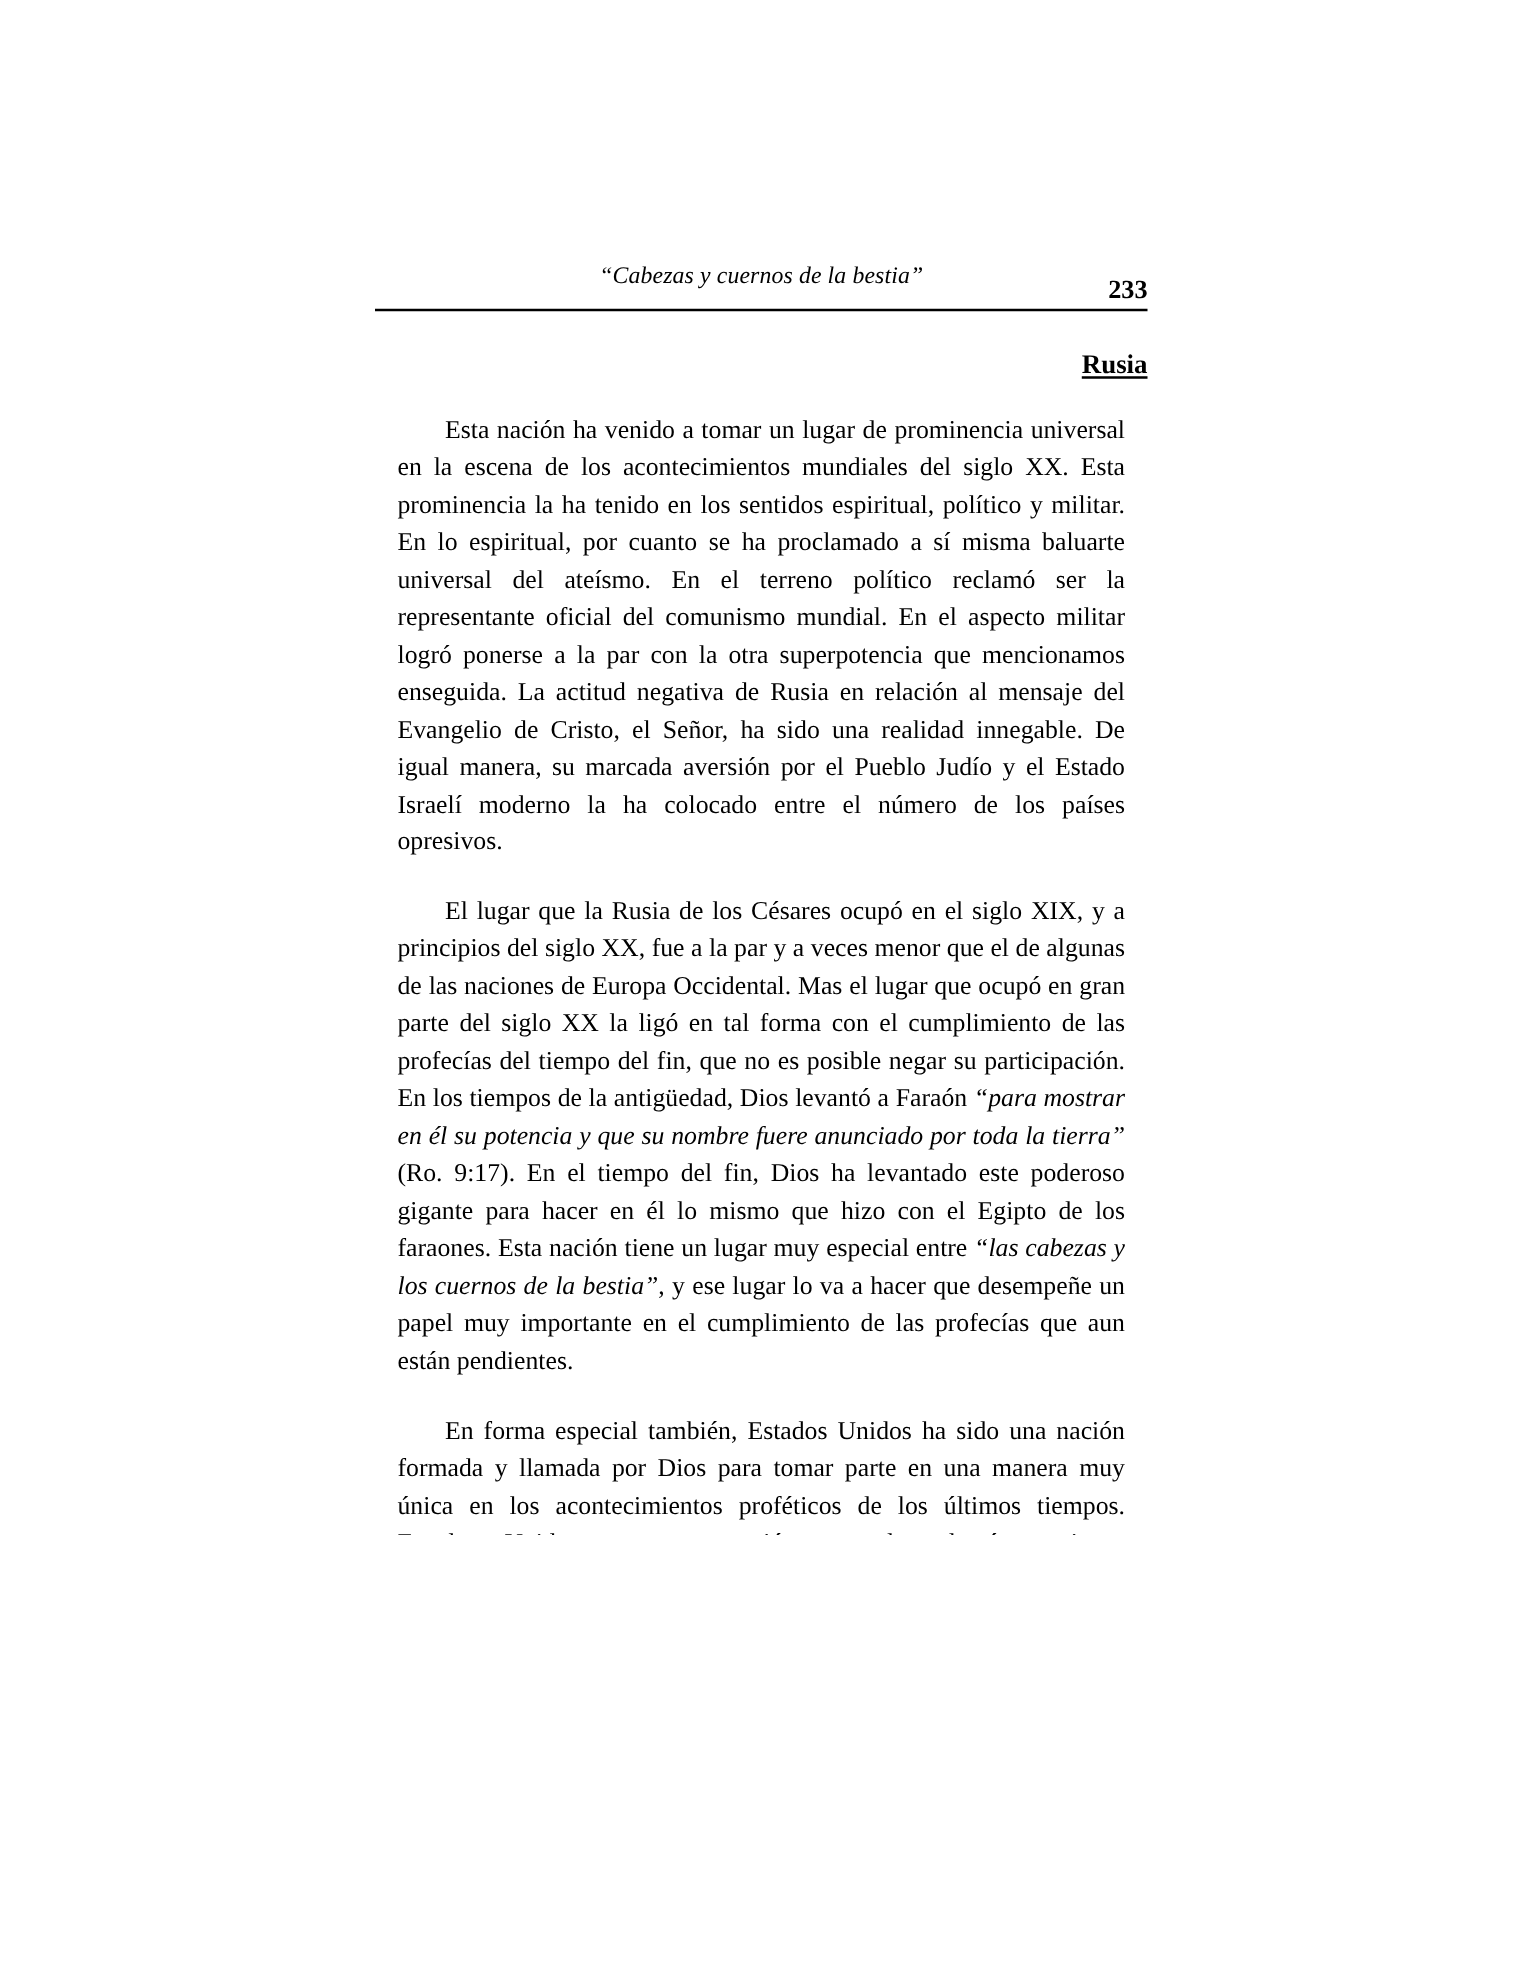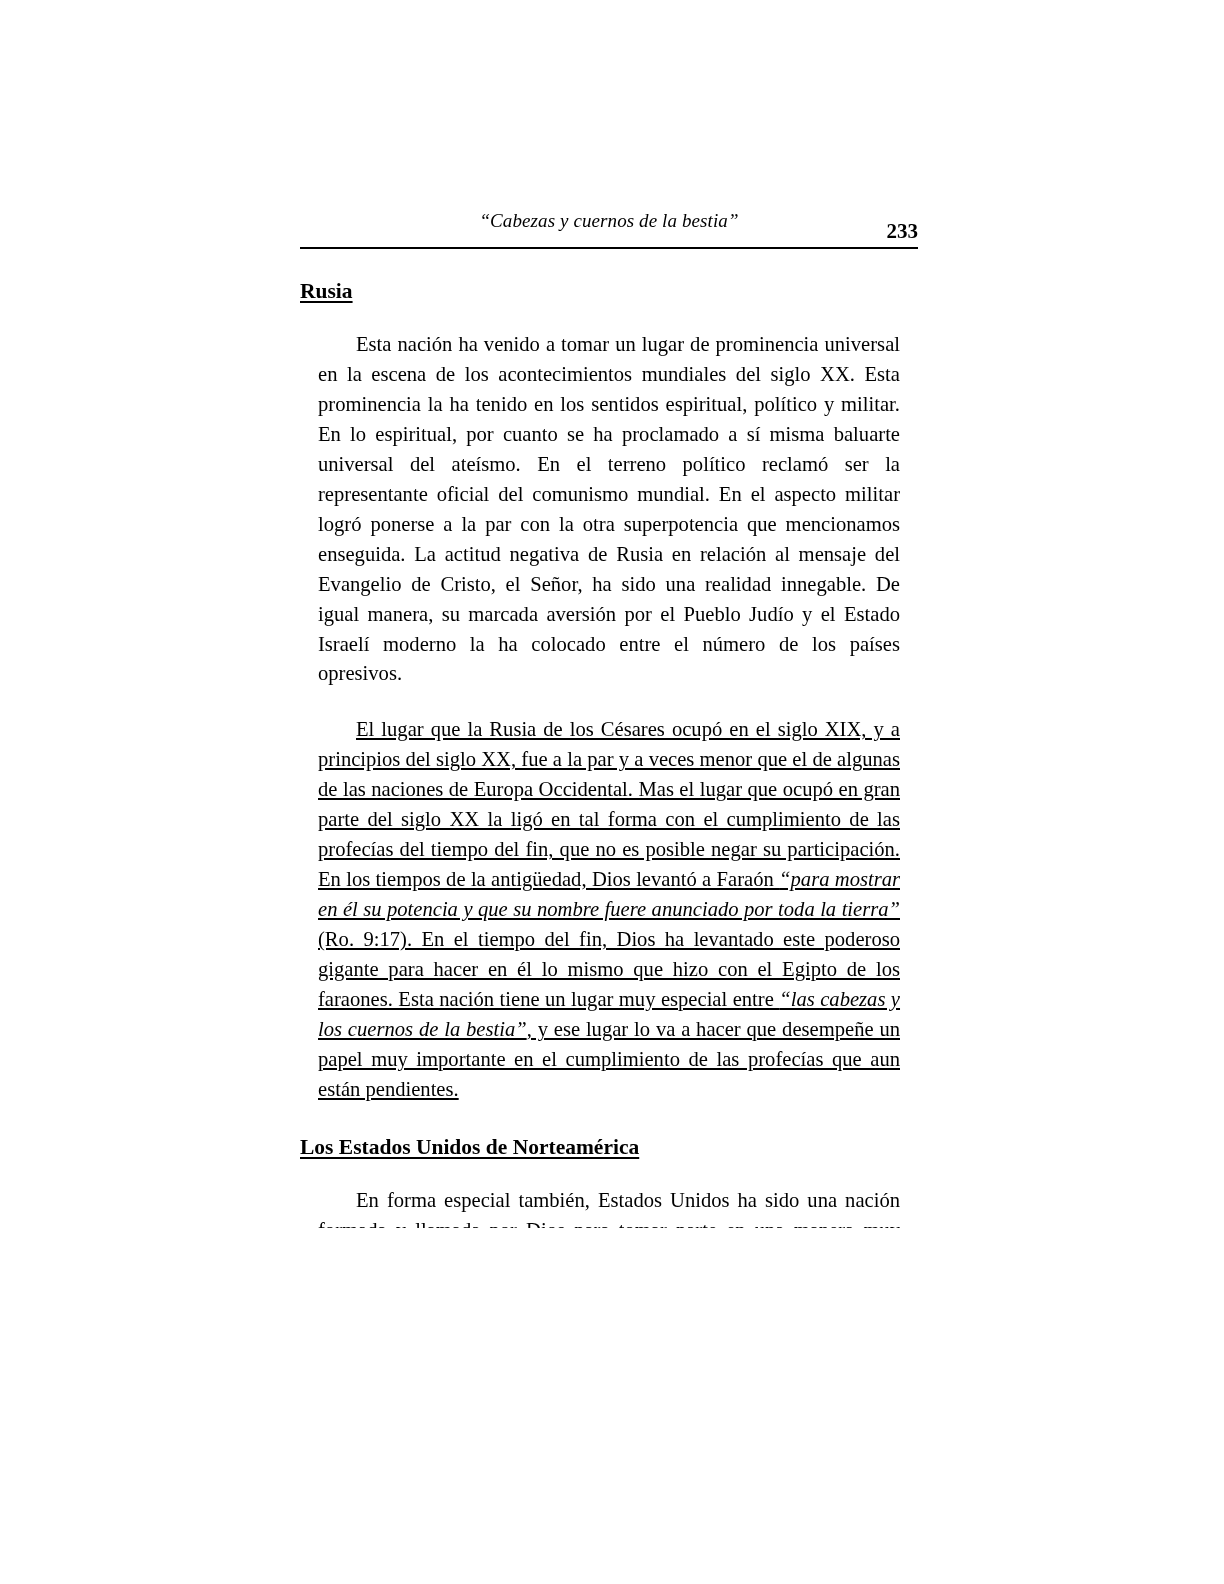--- a/index.html
+++ b/index.html
@@ -43,21 +43,21 @@
     bottom: 0;
     font-weight: bold;
     font-size: 21px;
   }
   .header-rule {
     border-top: 2.5px solid #000;
     margin-top: 3px;
     width: 100%;
   }
   .section-heading {
-    text-align: left;
+    text-align: right;
     font-weight: bold;
     font-size: 21.5px;
     margin-top: 30px;
     margin-bottom: 0;
   }
   .section-heading span {
     text-decoration: underline;
     text-underline-offset: 3px;
   }
   p.body {
@@ -67,21 +67,20 @@
     text-justify: inter-word;
     margin: 18px;
     text-indent: 38px;
     hyphens: manual;
   }
   p.body.first {
     margin-top: 26px;
   }
   p.body.spaced {
     margin-top: 26px;
-    text-decoration: underline;
   }
   .it { font-style: italic; }
 </style>
 </head>
 <body>
 
 <div class="page">
   <div class="content">
 
     <div class="header">
@@ -91,20 +90,17 @@
     <div class="header-rule"></div>
 
     <h2 class="section-heading">
       <span>Rusia</span>
     </h2>
 
     <p class="body first">Esta nación ha venido a tomar un lugar de prominencia universal en la escena de los acontecimientos mundiales del siglo XX. Esta prominencia la ha tenido en los sentidos espiritual, político y militar. En lo espiritual, por cuanto se ha proclamado a sí misma baluarte universal del ateísmo. En el terreno político reclamó ser la representante oficial del comunismo mundial. En el aspecto militar logró ponerse a la par con la otra superpotencia que mencionamos enseguida. La actitud negativa de Rusia en relación al mensaje del Evangelio de Cristo, el Señor, ha sido una realidad innegable. De igual manera, su marcada aversión por el Pueblo Judío y el Estado Israelí moderno la ha colocado entre el número de los países opresivos.</p>
 
     <p class="body spaced"><span> El lugar que la Rusia de los Césares ocupó en el siglo XIX, y a principios  del siglo XX, fue a la par y a veces menor que el de algunas de las naciones de Europa Occidental. Mas el lugar que ocupó en gran parte del siglo XX la ligó en tal forma con el cumplimiento de las profecías del tiempo del fin, que no es posible negar su participación. En los tiempos de la antigüedad, Dios levantó a Faraón </span><span class="it">“para mostrar en él su potencia y que su nombre fuere anunciado por toda la tierra”</span><span> (Ro. 9:17). En el tiempo del fin, Dios ha levantado este poderoso gigante para hacer en él lo mismo que hizo con el Egipto de los faraones. Esta nación tiene un lugar muy especial  entre </span><span class="it">“las cabezas y los cuernos de la bestia”</span><span>, y ese lugar lo va a hacer que desempeñe un papel muy importante en el cumplimiento de las profecías que aun están pendientes.</span></p>
 
-    <h2 class="section-heading">
-      <span>Los Estados Unidos de Norteamérica</span>
-    </h2>
 
     <p class="body first">En forma especial también, Estados Unidos ha sido una nación formada y llamada por Dios para tomar parte en una manera muy única en los acontecimientos proféticos de los últimos tiempos. Estados Unidos, en comparación con las demás naciones mencionadas, relativamente es una nación joven.</p>
 
   </div>
 </div>
 
 </body></html>

